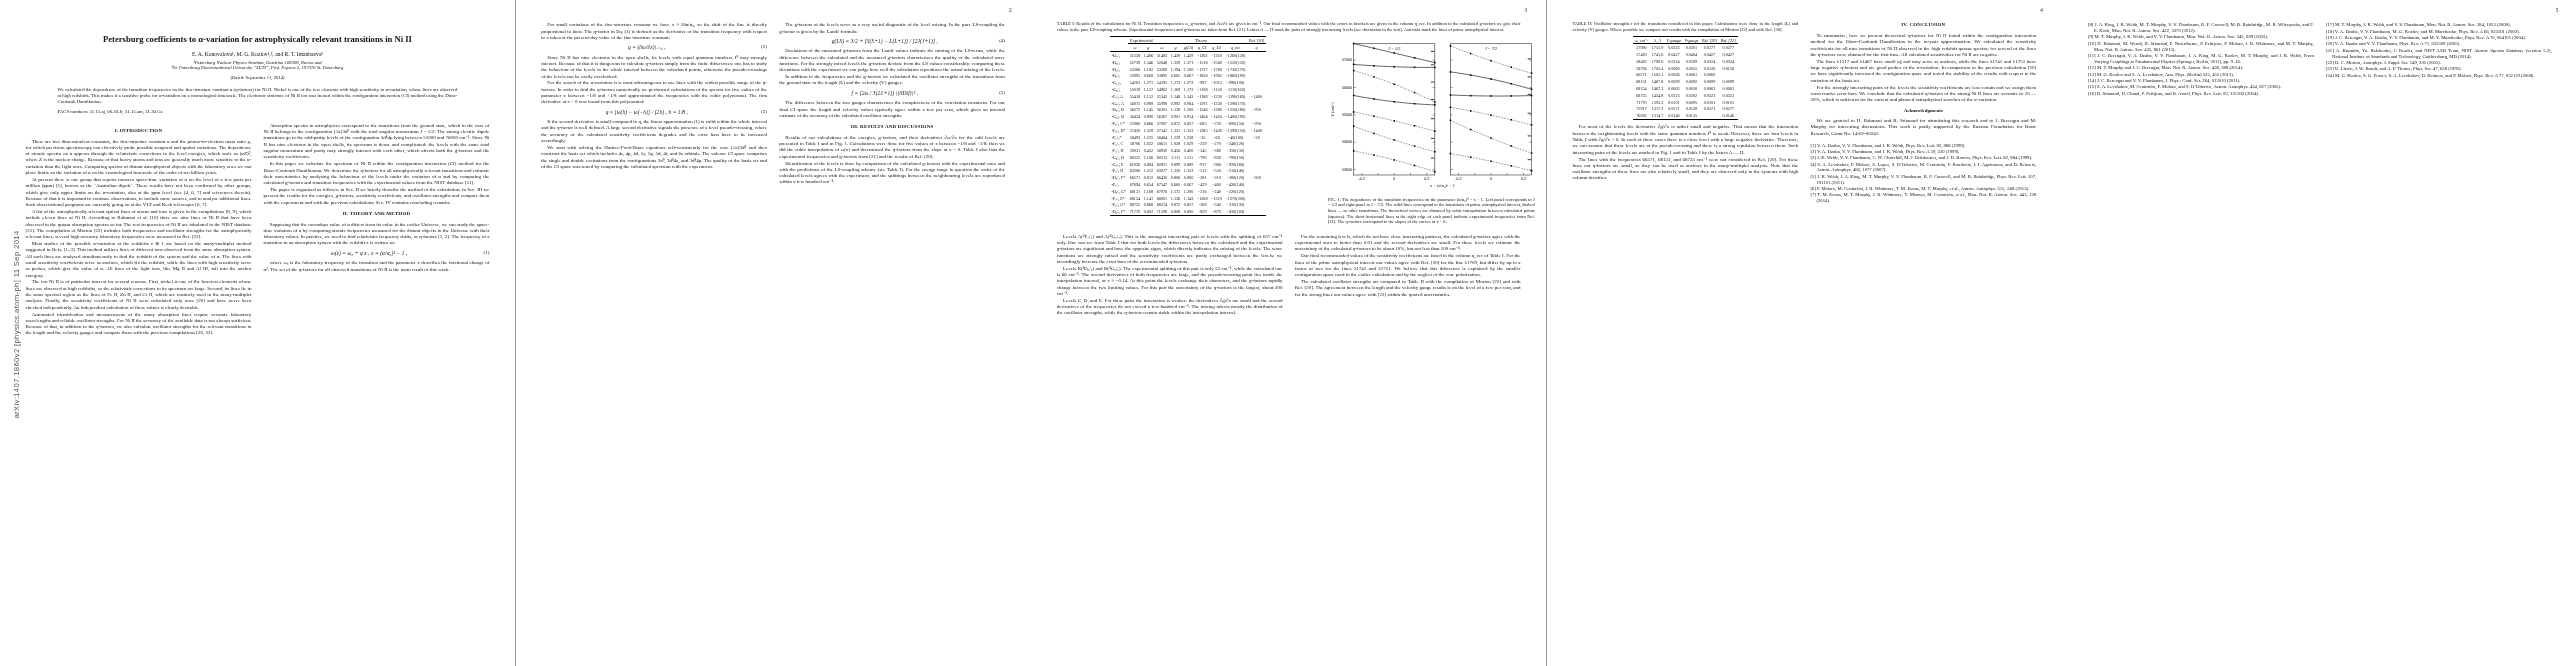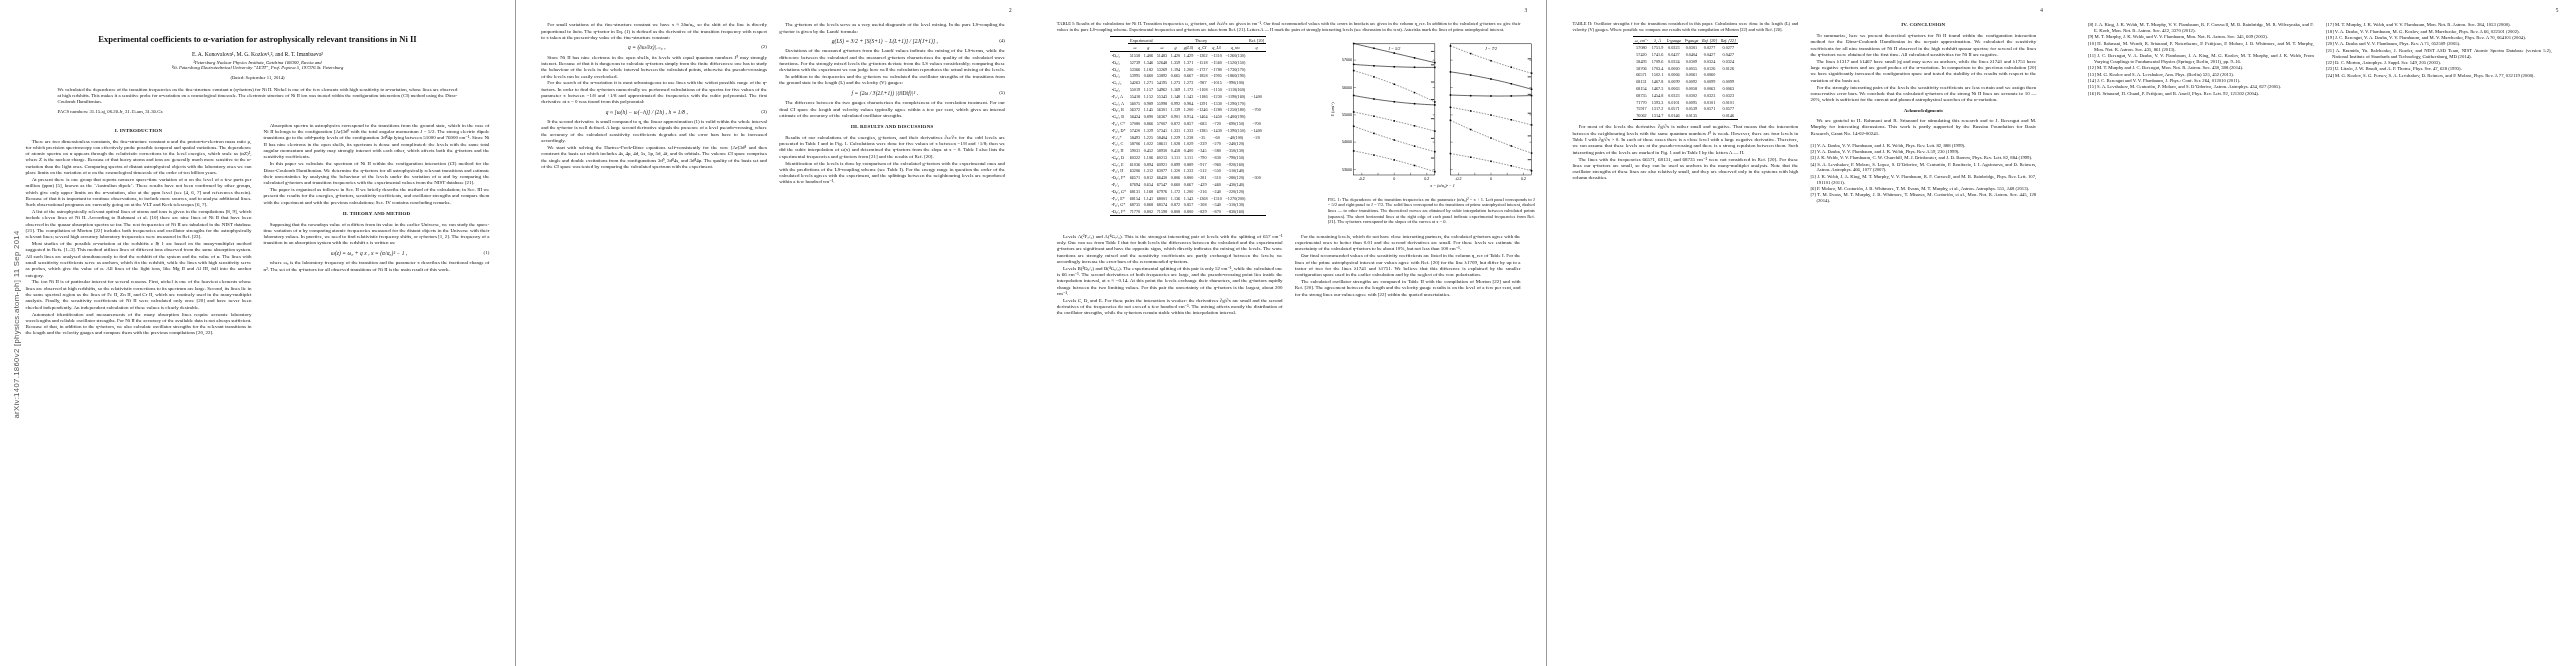--- a/index.html
+++ b/index.html
@@ -64,21 +64,21 @@
 
   .mt6 { margin-top:3.3px; } .mt10 { margin-top:5.6px; }
 </style>
 </head>
 <body>
 
 <div class="spread">
 
   <section class="page">
     <div class="stamp">arXiv:1407.1860v2  [physics.atom-ph]  11 Sep 2014</div>
-    <h1 class="title">Experimental coefficients to α-variation for astrophysically relevant transitions in Ni II</h1>
+    <h1 class="title">Petersburg coefficients to α-variation for astrophysically relevant transitions in Ni II</h1>
     <div class="authors">E. A. Konovalova¹, M. G. Kozlov¹,², and R. T. Imanbaeva²</div>
     <div class="affil">¹Petersburg Nuclear Physics Institute, Gatchina 188300, Russia and</div>
     <div class="affil">²St. Petersburg Electrotechnical University “LETI”, Prof. Popova 5, 197376 St. Petersburg</div>
     <div class="dated">(Dated: September 11, 2014)</div>
     <p class="abstract">We calculated the dependence of the transition frequencies on the fine-structure constant α (q-factors) for Ni II. Nickel is one of the few elements with high sensitivity to α-variation, whose lines are observed at high redshifts. This makes it a sensitive probe for α-variation on a cosmological timescale. The electronic structure of Ni II ion was treated within the configuration interaction (CI) method using the Dirac-Coulomb Hamiltonian.</p>
     <div class="pacs">PACS numbers: 31.15.aj, 06.20.Jr, 31.15.am, 31.30.Gs</div>
 
     <div class="cols">
       <div class="col">
         <h3 class="sec">I.   INTRODUCTION</h3>

